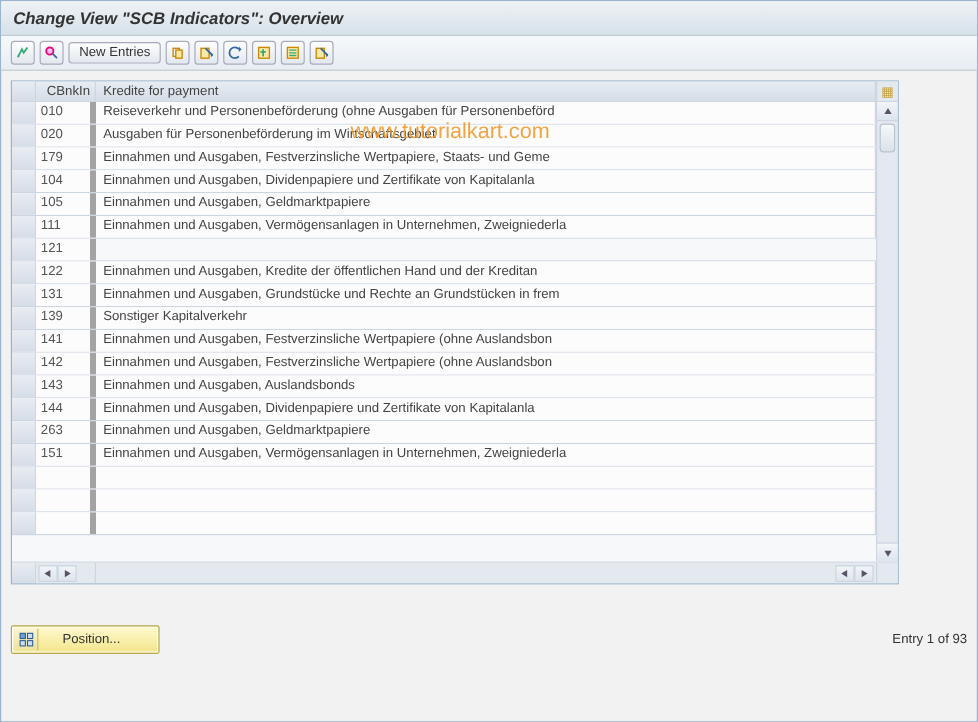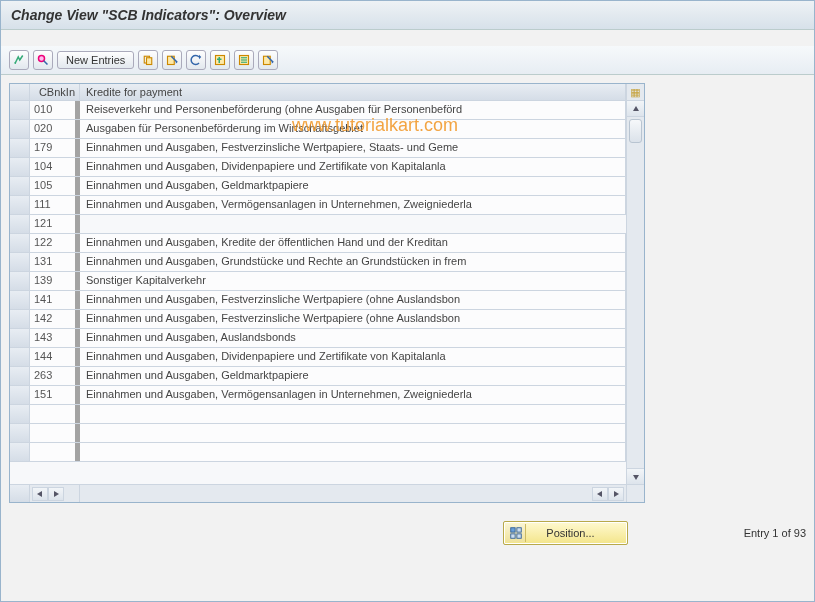--- a/index.html
+++ b/index.html
@@ -1,26 +1,26 @@
 <!DOCTYPE html>
 <html><head>
   <meta charset="utf-8">
   <style>
     * { margin: 0; padding: 0; box-sizing: border-box; font-family: Arial, sans-serif; font-size: 11px; }
     body { background: #fff; width: 815px; height: 602px; position: relative; }
     .window { border: 1px solid #99b4cc; width: 100%; height: 100%; background: #f2f2f2; display: flex; flex-direction: column; }
     .title-bar { background: linear-gradient(to bottom, #eef2f5, #d7e1ea); padding: 6px 10px; border-bottom: 1px solid #bcc; }
     .title-bar h1 { font-size: 14px; font-style: italic; font-weight: bold; color: #333; }
-    .toolbar { display: flex; align-items: center; padding: 4px 8px; gap: 4px; border-bottom: 1px solid #bcc; background: linear-gradient(to bottom,#f6f9fb,#e7edf3); margin-top: 16px; }
+    .toolbar { display: flex; align-items: center; padding: 4px 8px; gap: 4px; border-bottom: 1px solid #bcc; background: linear-gradient(to bottom,#f6f9fb,#e7edf3); }
     .tbtn { width: 20px; height: 20px; border: 1px solid #aab; border-radius: 3px; background: linear-gradient(to bottom,#fefefe,#e2e8ee); display:flex; align-items:center; justify-content:center; cursor:pointer; }
     .tbtn svg { width: 12px; height: 12px; }
     .new-entries { border: 1px solid #aab; border-radius: 3px; padding: 2px 8px; background: linear-gradient(to bottom,#fefefe,#e2e8ee); cursor:pointer; font-size:11px; color:#333; }
     .content { flex: 1; padding: 8px 8px 4px 8px; position: relative; }
     .watermark { position: absolute; top: 40px; left: 291px; font-size: 18px; color: #f29b2e; font-weight: normal; opacity: .9; z-index: 5; pointer-events: none; }
-    .grid-wrap { border: 1px solid #99b4cc; background: #f7f8fa; width: 636px; height: 420px; display:flex; flex-direction:column;justify-content:space-between; }
+    .grid-wrap { border: 1px solid #99b4cc; background: #f7f8fa; width: 740px; height: 420px; display:flex; flex-direction:column;justify-content:space-between; }
     .grid-header, .grid-row { display:flex; border-bottom: 1px solid #ccd5e0; }
     .grid-header { background: linear-gradient(to bottom,#e8edf3,#d5dde7); font-weight: normal; color:#444; }
     .col-sel { width: 20px; border-right:1px solid #ccd5e0; background: linear-gradient(to bottom,#e8edf3,#d5dde7); }
     .col-a { width: 50px; padding: 2px 4px; border-right:1px solid #ccd5e0; text-align:right; }
     .col-b { flex:1; padding: 2px 6px; border-right:1px solid #ccd5e0; }
     .col-scroll { width: 18px; background:#e4e9ef; display:flex; align-items:center; justify-content:center; border-left:1px solid #ccd5e0;}
     .grid-body { flex:1; overflow:hidden; display:flex; }
     .rows { flex:1; overflow:hidden; }
     .grid-row { background:#f7f8fa; height: 19px; }
     .grid-row .col-a { text-align:left; color:#555; background:#fcfcfd; border-right:5px solid #a3a3a3;}
@@ -29,21 +29,21 @@
     .vscroll { width: 18px; background:#e4e9ef; border-left:1px solid #ccd5e0; display:flex; flex-direction:column; }
     .vscroll .arrow { height:16px; display:flex; align-items:center; justify-content:center; cursor:pointer; background:linear-gradient(to bottom,#f2f5f8,#dde4ec); border-bottom:1px solid #ccd5e0;}
     .vscroll .arrow.bot { border-top:1px solid #ccd5e0; border-bottom:none; margin-top:auto;}
     .vscroll .thumb { height: 24px; margin: 2px; border-radius:3px; background:linear-gradient(to bottom,#f6f8fa,#dbe2ea); border:1px solid #b8c4d1;}
     .hscroll-row { display:flex; height:18px; border-top:1px solid #ccd5e0; }
     .hscroll-row .col-sel{ }
     .hscroll { flex:1; display:flex; align-items:center; background:#e4e9ef; padding: 0 2px; gap:0; }
     .hscroll .harrow { width:16px; height:14px; display:flex; align-items:center; justify-content:center; cursor:pointer; background:linear-gradient(to bottom,#f2f5f8,#dde4ec); border:1px solid #ccd5e0; }
     .hscroll .hspace { flex:1; }
     .config-icon { color:#c6a23c; font-size:11px; }
-    .footer { display:flex; align-items:center; justify-content:flex-end; gap: 116px; padding: 18px 0 28px 0; }
+    .footer { display:flex; align-items:center; justify-content:space-between; gap: 116px; padding: 34px 0 28px 0; }
     .position-btn { display:flex; align-items:center; background: linear-gradient(to bottom,#fff9d0,#f3e58a); border:1px solid #b8a94a; border-radius:2px; padding:2px 2px; cursor:pointer; box-shadow: 0 0 0 1px #fff inset; }
     .position-btn .picon { width:20px; height:18px; display:flex; align-items:center; justify-content:center; background: linear-gradient(to bottom,#f9f4d3,#efe29c); border-right:1px solid #cdbb63; }
     .position-btn .plabel { padding: 2px 30px 2px 20px; font-size:11px; color:#333; }
     .entry-count { font-size:11px; color:#333; }
   </style>
 </head>
 <body>
 
 <div class="window">
   <div class="title-bar">

